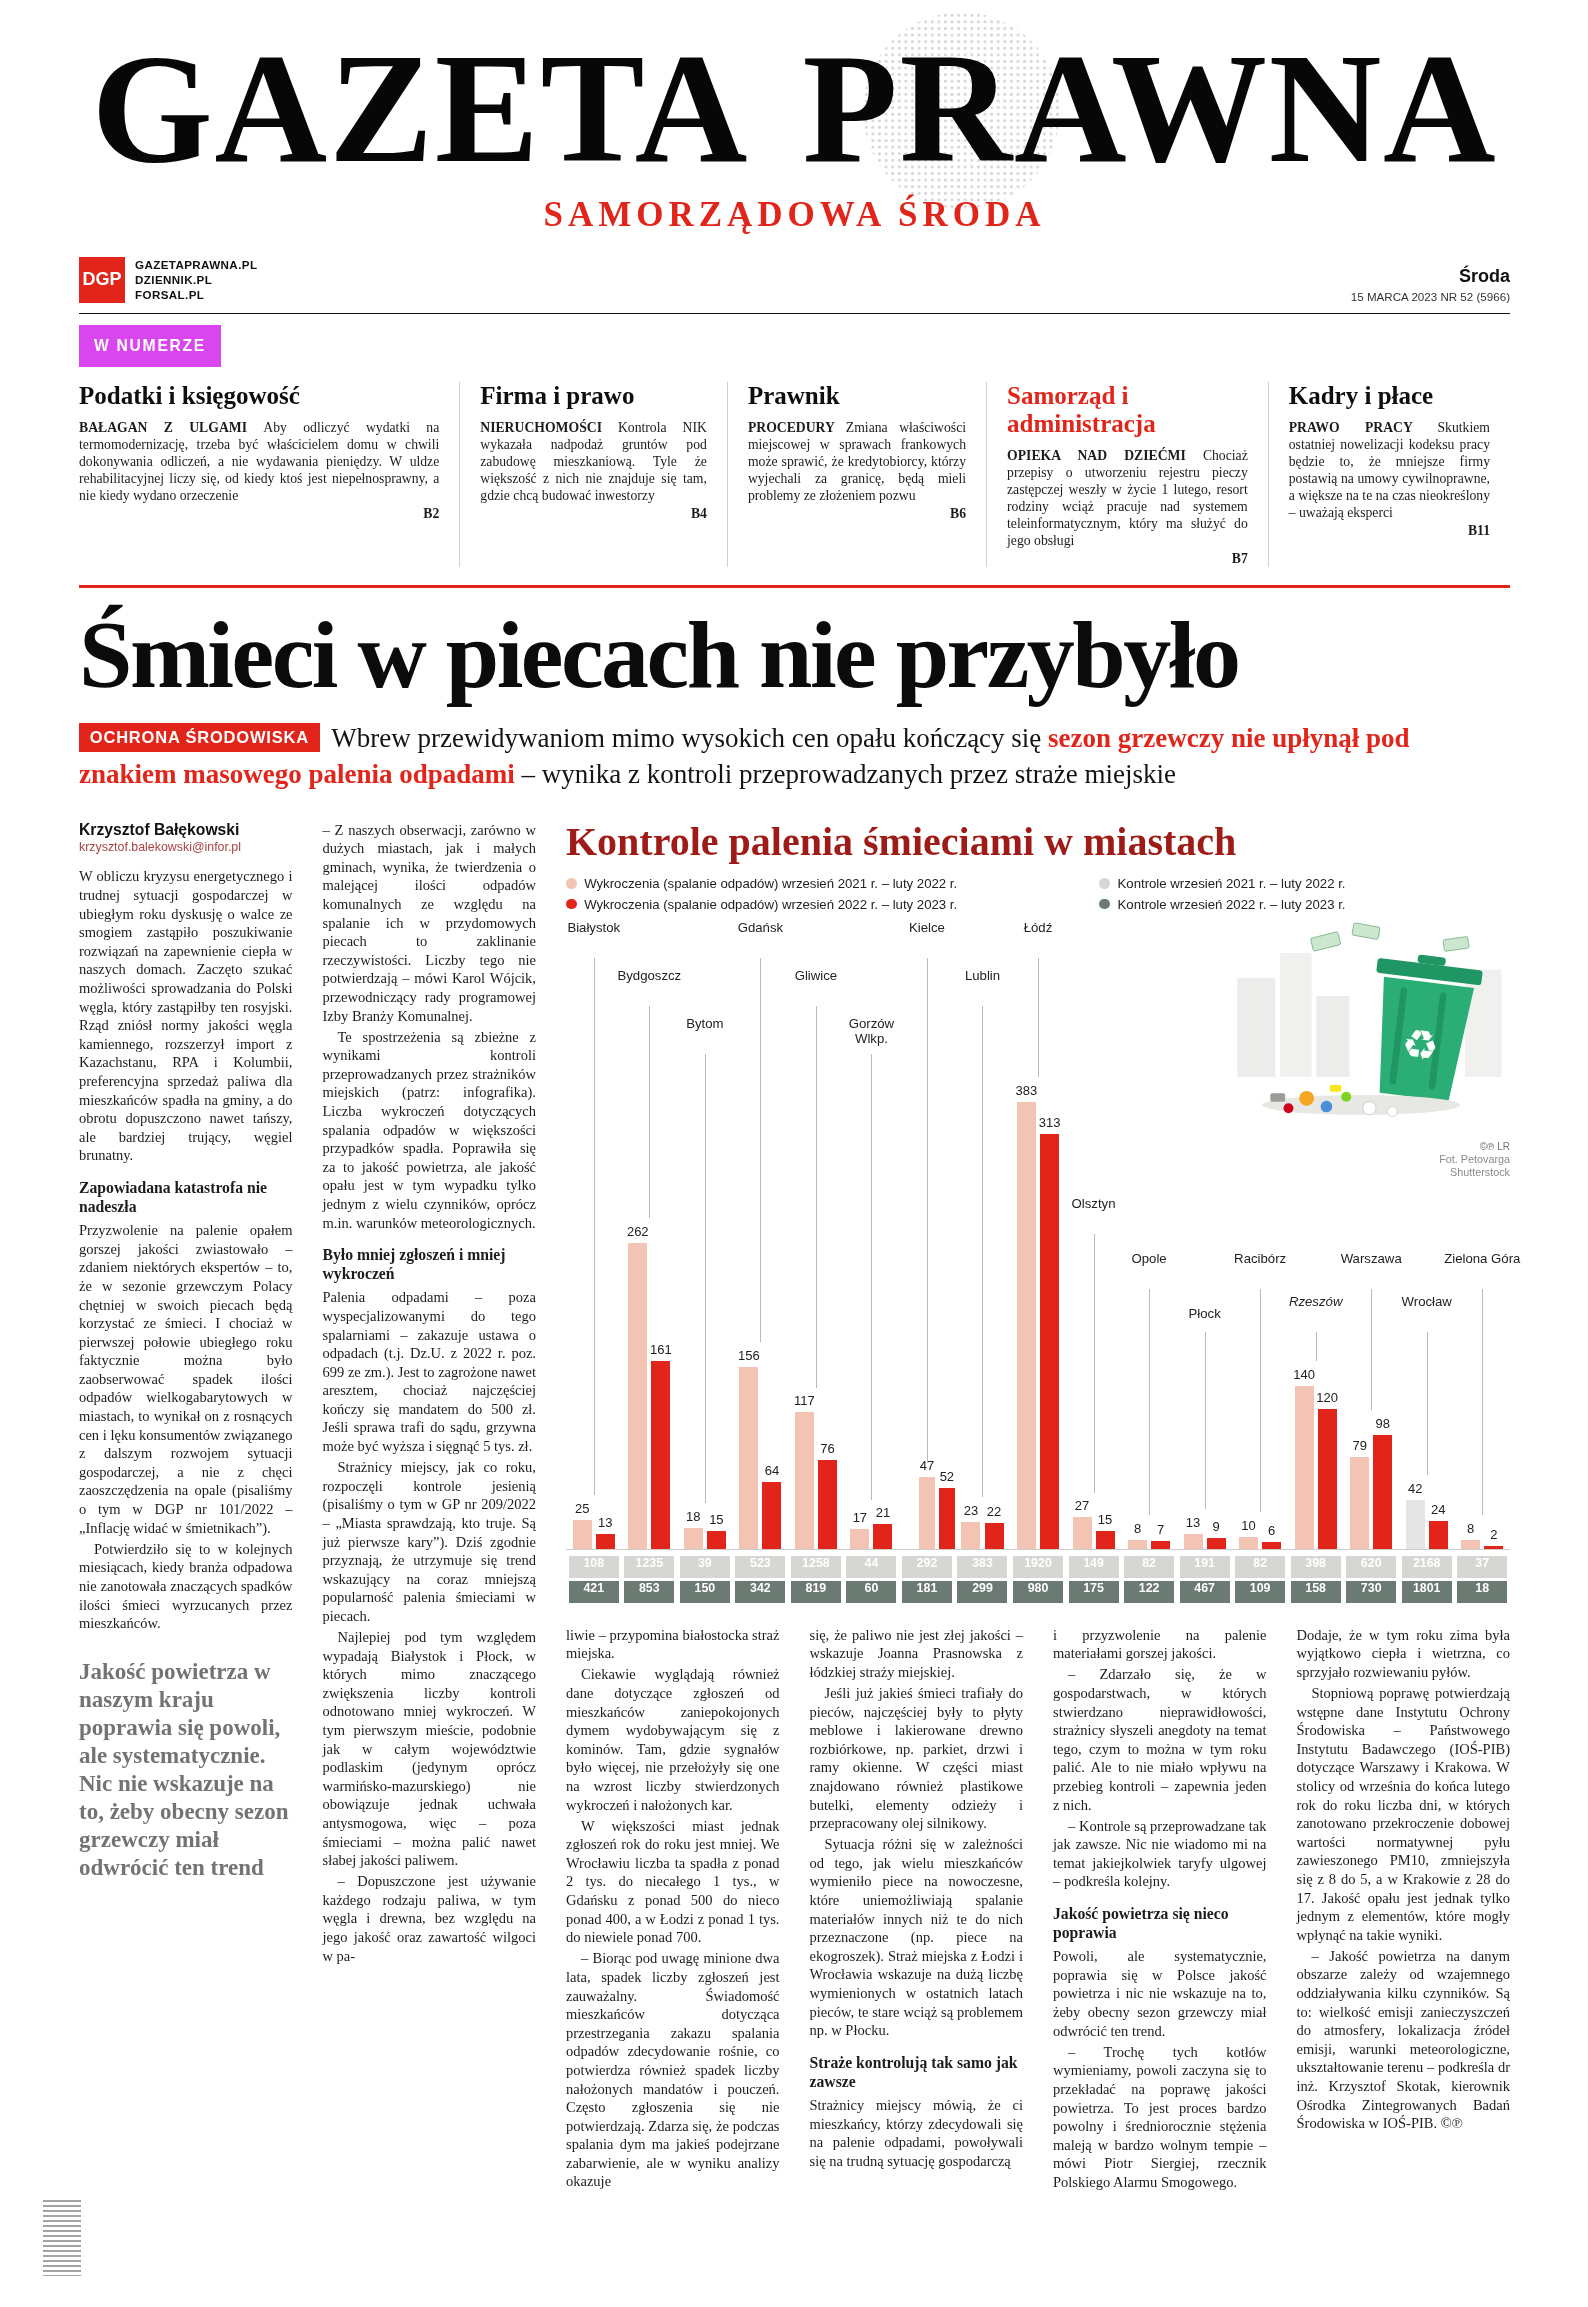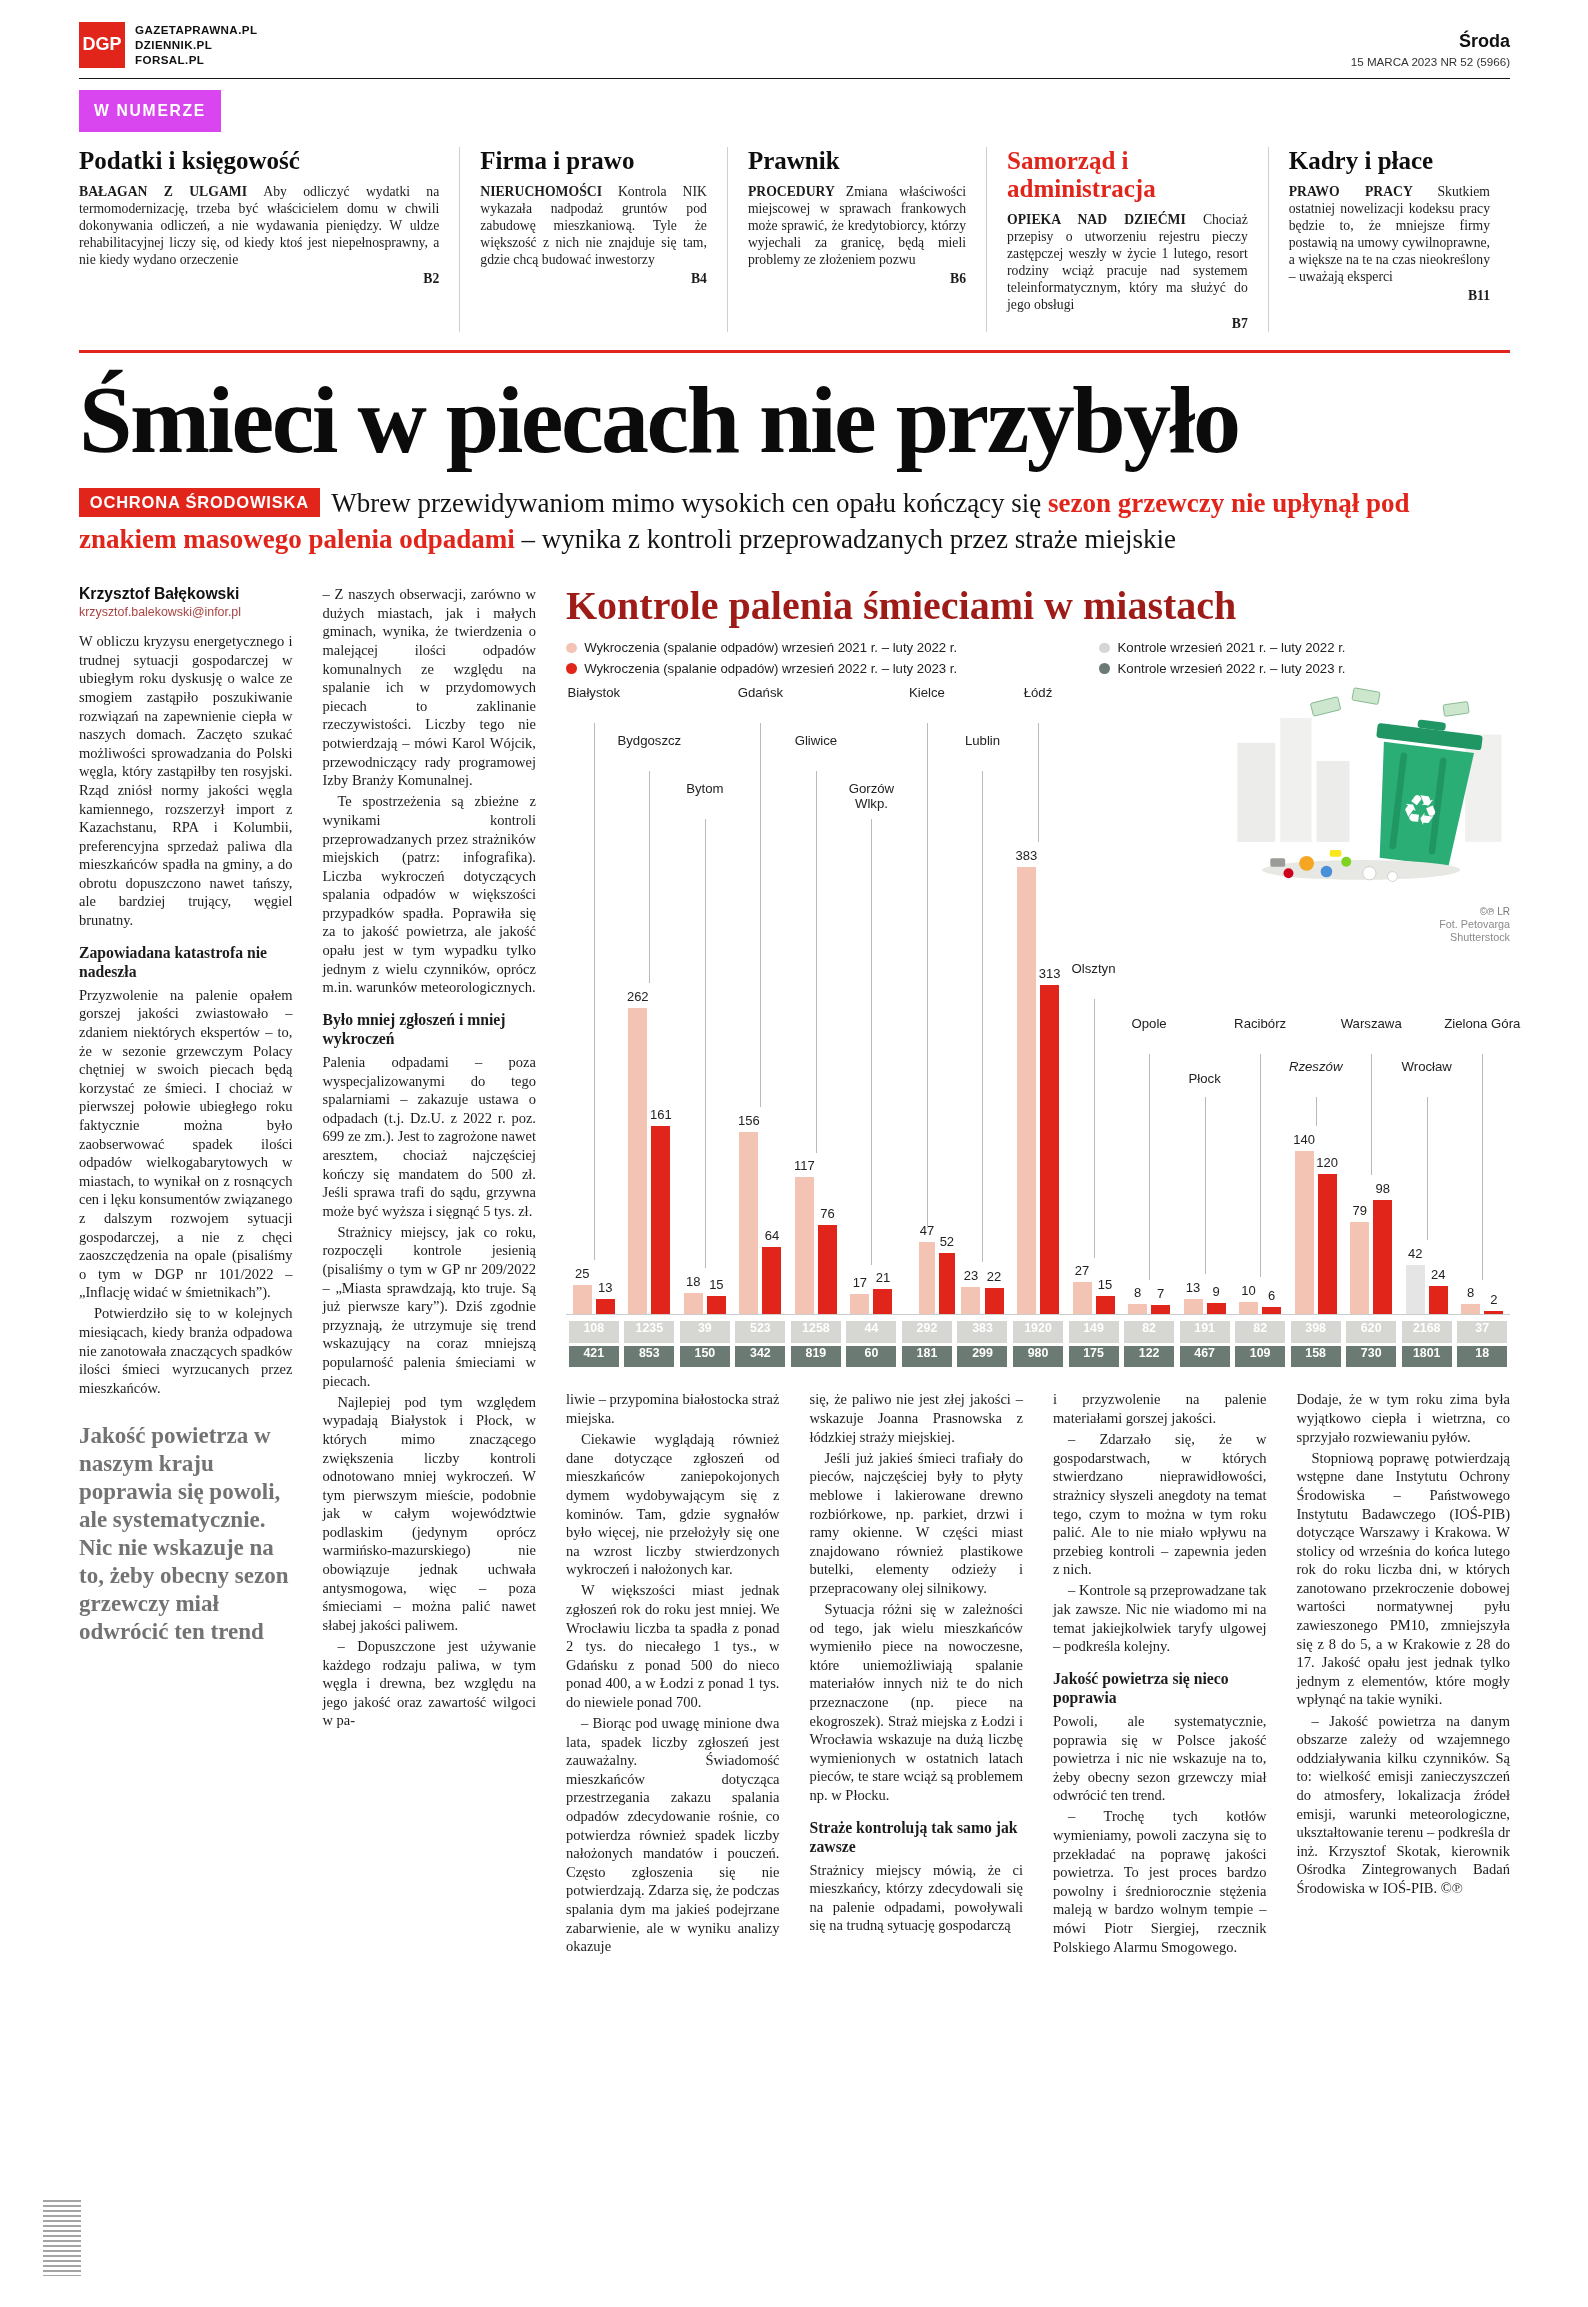--- a/index.html
+++ b/index.html
@@ -93,20 +93,25 @@
 
   .barcode { position:absolute; left:43px; bottom:31px; width:38px; height:76px;
              background:repeating-linear-gradient(180deg,#8d8d8d 0 1.7px,transparent 1.7px 5px); opacity:.8; }
 </style>
 </head>
 <body>
 
 <div class="page">
   <div class="inner">
 
+    <header class="masthead">
+      <div class="globe"></div>
+      <h1>GAZETA PRAWNA</h1>
+      <div class="subtitle">SAMORZĄDOWA ŚRODA</div>
+    </header>
 
     <div class="info-row">
       <div class="brand">
         <div class="brand-box">DGP</div>
         <div class="brand-sites">
           <div>GAZETAPRAWNA.PL</div>
           <div>DZIENNIK.PL</div>
           <div>FORSAL.PL</div>
         </div>
       </div>
@@ -326,21 +331,21 @@
                   </div>
                 </div>
               </div>
               <div class="group">
                 <div class="city-label" style="top: 0px;">Łódź</div>
                 <div class="leader" style="top: 38px; height: 119px;"></div>
                 <div class="bars">
                   <div class="bar" style="height: 447px; background: rgb(243, 196, 180);">
                     <span class="val">383</span>
                   </div>
-                  <div class="bar" style="height: 329px; background: rgb(225, 37, 27);">
+                  <div class="bar" style="height: 415px; background: rgb(225, 37, 27);">
                     <span class="val">313</span>
                   </div>
                 </div>
               </div>
               <div class="group">
                 <div class="city-label" style="top: 276px;">Olsztyn</div>
                 <div class="leader" style="top: 314px; height: 259px;"></div>
                 <div class="bars">
                   <div class="bar" style="height: 31.5px; background: rgb(243, 196, 180);">
                     <span class="val">27</span>

